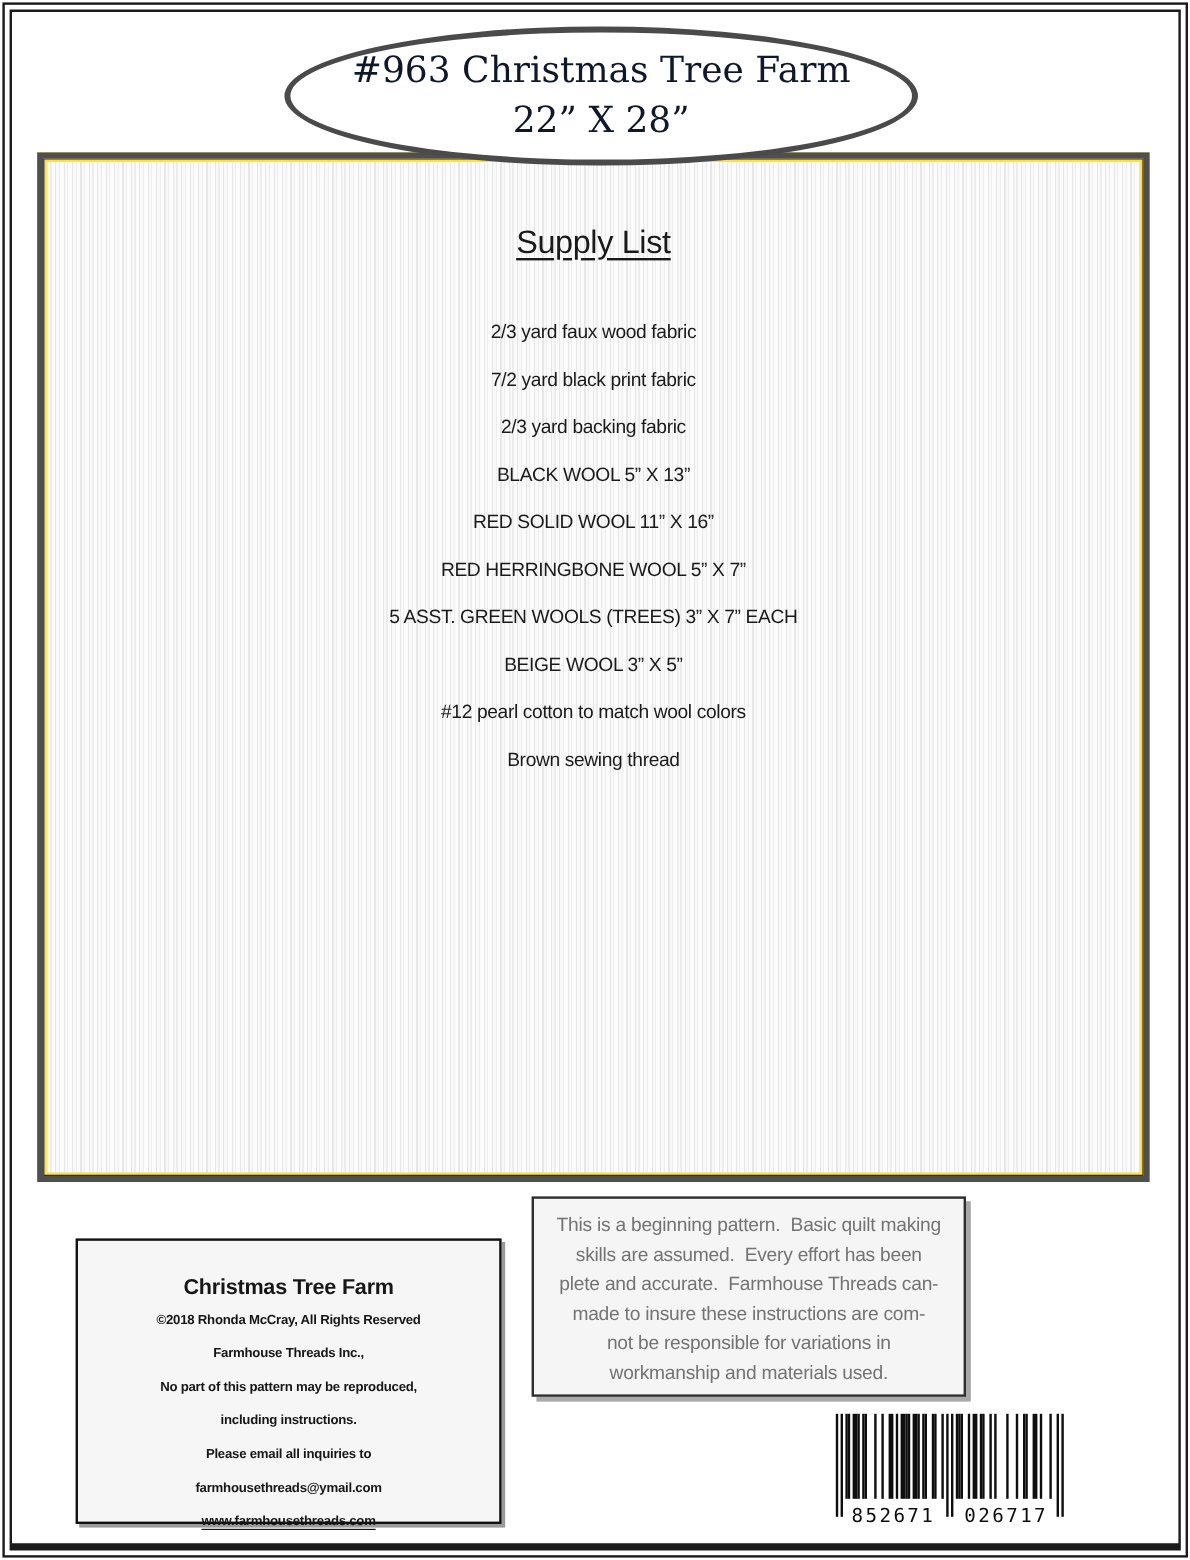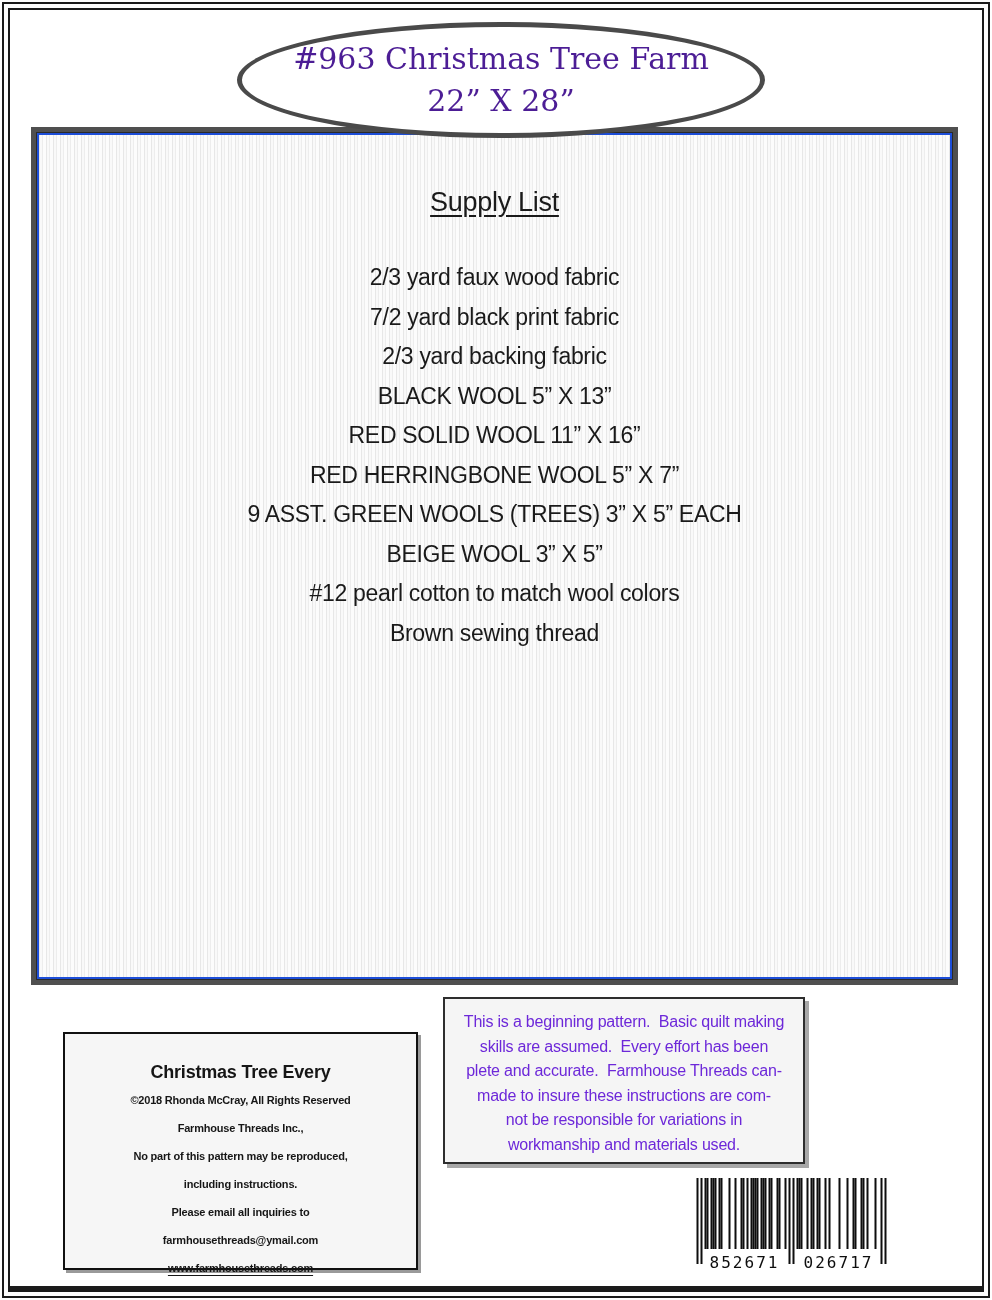--- a/index.html
+++ b/index.html
@@ -11,49 +11,49 @@
   .frame-inner { position:absolute; inset:8px; border:2px solid #1b1b1b; border-bottom-width:6px; pointer-events:none; }
 
   
   .title-oval {
     position:absolute; left:237px; top:22px; width:518px; height:106px;
     background:#ffffff; border:5px solid #4a4a4a; border-radius:50%;
     display:flex; flex-direction:column; align-items:center; justify-content:center;
     z-index:3; text-align:center;
   }
   .title-line1, .title-line2 {
-    font-family:"DejaVu Serif", serif; font-size:30px; color:#4c1d95;
+    font-family:"DejaVu Serif", serif; font-size:30px; color:#0f172a;
     line-height:42px; white-space:pre;
   }
 
   
   .supply-box {
     position:absolute; left:31px; top:127px; width:927px; height:858px;
-    border:5px solid #4f4f4f; background:#1d4ed8; box-sizing:border-box;
+    border:5px solid #4f4f4f; background:#fde047; box-sizing:border-box;
     box-shadow: inset 0 0 0 1px #2a2a2a; padding:3px; z-index:1;
   }
   .supply-stripes {
     width:100%; height:100%; box-sizing:border-box;
     background:
       repeating-linear-gradient(to right,
         #e7e7e7 0px, #e7e7e7 1px,
         #f9f9f9 1px, #f9f9f9 3px,
         #ededed 3px, #ededed 4px,
         #fcfcfc 4px, #fcfcfc 7px);
     text-align:center;
   }
   .supply-title {
     display:inline-block; margin-top:52px; font-size:27px; letter-spacing:-0.3px;
     color:#1a1a1a; text-decoration:underline; text-underline-offset:4px; white-space:pre;
   }
   .supply-list {
     list-style:none; margin:40px 0 0 0; padding:0;
   }
   .supply-list li {
-    font-size:23px; letter-spacing:-0.3px; line-height:39.5px; color:#1a1a1a; white-space:pre;
+    font-size:16px; letter-spacing:-0.3px; line-height:39.5px; color:#1a1a1a; white-space:pre;
   }
 
   
   .copyright-box {
     position:absolute; left:63px; top:1032px; width:355px; height:238px;
     background:#f6f6f6;
     border:2px solid #111; box-sizing:border-box;
     box-shadow:3px 3px 0 #9a9a9a;
     text-align:center; padding-top:24px; z-index:2;
   }
@@ -66,21 +66,21 @@
 
   
   .disclaimer-box {
     position:absolute; left:443px; top:997px; width:362px; height:167px;
     background:#f5f5f5;
     border:2px solid #2e2e2e; box-sizing:border-box;
     box-shadow:4px 4px 0 #a8a8a8;
     text-align:center; padding-top:11px; z-index:2;
   }
   .disclaimer-box .d-line {
-    font-size:16px; letter-spacing:-0.2px; line-height:24.5px; color:#6d28d9; white-space:pre;
+    font-size:16px; letter-spacing:-0.2px; line-height:24.5px; color:#737373; white-space:pre;
   }
 
   
   .barcode {
     position:absolute; left:695px; top:1178px; width:193px; height:95px; z-index:2;
   }
   .barcode svg { width:100%; height:100%; }
   .barcode rect { fill:#0e0e0e; }
   .barcode text {
     font-family:"DejaVu Sans Mono", monospace; font-size:16px; fill:#0e0e0e;
@@ -102,30 +102,30 @@
   <div class="supply-box">
     <div class="supply-stripes">
       <div class="supply-title">Supply List</div>
       <ul class="supply-list">
         <li>2/3 yard faux wood fabric</li>
         <li>7/2 yard black print fabric</li>
         <li>2/3 yard backing fabric</li>
         <li>BLACK WOOL 5” X 13”</li>
         <li>RED SOLID WOOL 11” X 16”</li>
         <li>RED HERRINGBONE WOOL 5” X 7”</li>
-        <li>9 ASST. GREEN WOOLS (TREES) 3” X 5” EACH</li>
+        <li>5 ASST. GREEN WOOLS (TREES) 3” X 7” EACH</li>
         <li>BEIGE WOOL 3” X 5”</li>
         <li>#12 pearl cotton to match wool colors</li>
         <li>Brown sewing thread</li>
       </ul>
     </div>
   </div>
 
   <div class="copyright-box">
-    <div class="c-line first">Christmas Tree Every</div>
+    <div class="c-line first">Christmas Tree Farm</div>
     <div class="c-line">©2018 Rhonda McCray, All Rights Reserved</div>
     <div class="c-line">Farmhouse Threads Inc.,</div>
     <div class="c-line">No part of this pattern may be reproduced,</div>
     <div class="c-line">including instructions.</div>
     <div class="c-line">Please email all inquiries to</div>
     <div class="c-line">farmhousethreads@ymail.com</div>
     <div class="c-line underline">www.farmhousethreads.com</div>
   </div>
 
   <div class="disclaimer-box">

